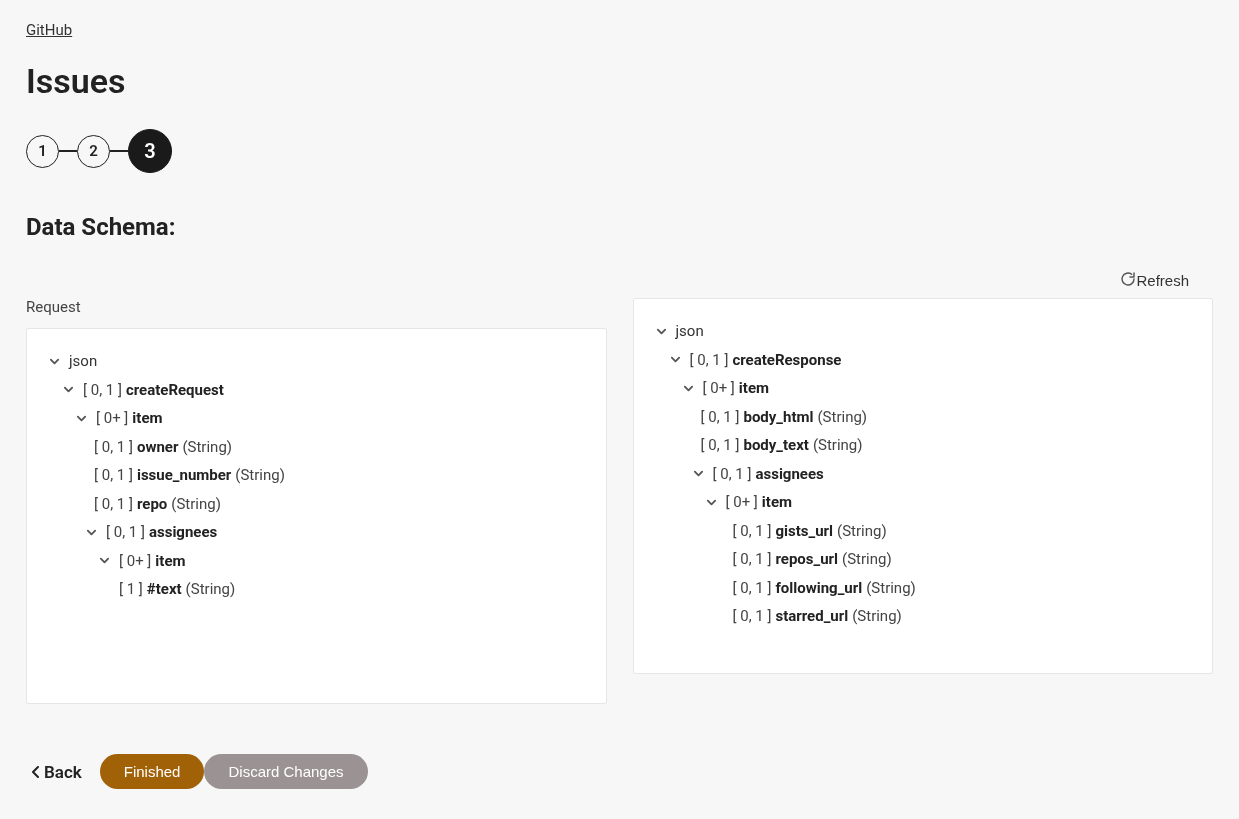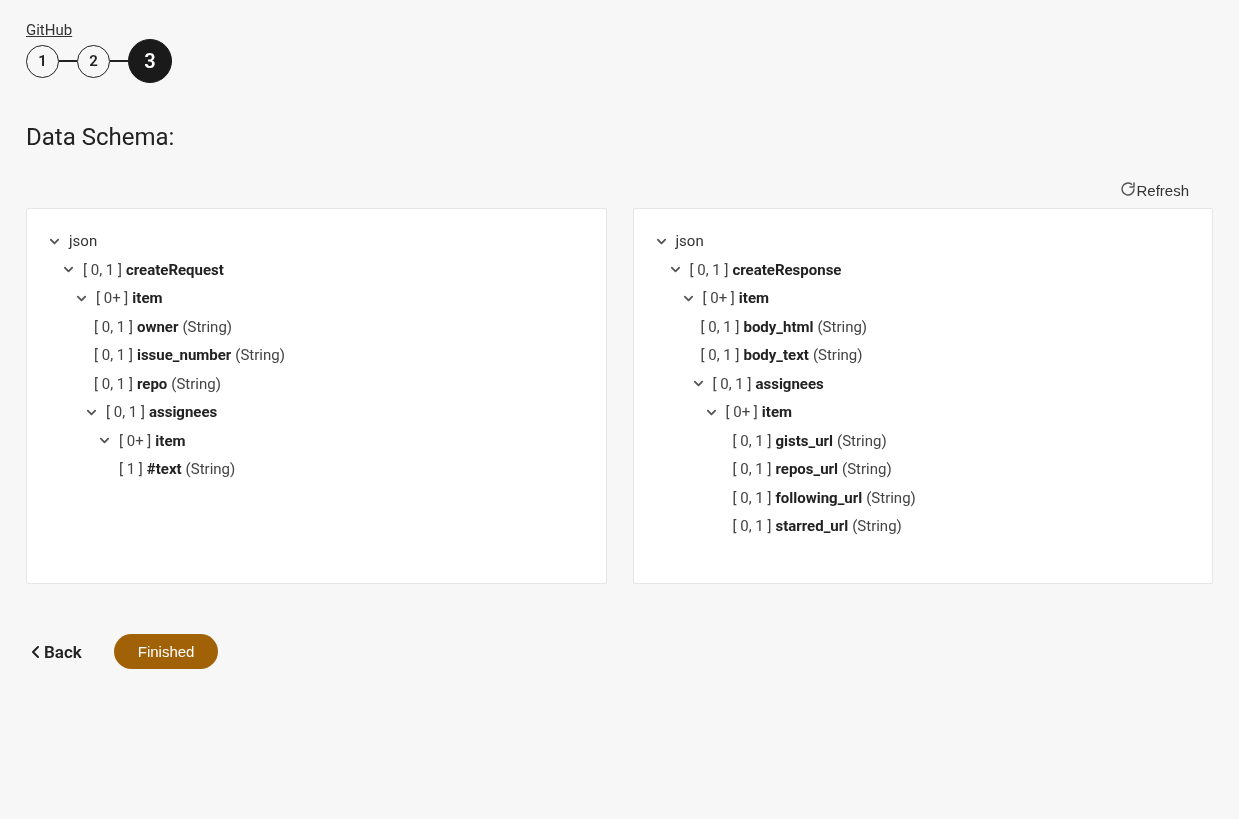--- a/index.html
+++ b/index.html
@@ -51,21 +51,21 @@
     color: #fff;
     border-color: #1a1a1a;
   }
   .step-connector {
     width: 18px;
     height: 1.5px;
     background: #222;
   }
   .section-heading {
     font-size: 24px;
-    font-weight: 400;
+    font-weight: 700;
     margin: 0 0 30px 0;
     color: #222;
   }
   .refresh-row {
     display: flex;
     justify-content: flex-end;
     align-items: center;
     margin-bottom: 8px;
     padding-right: 24px;
   }
@@ -122,21 +122,20 @@
   .ind-1 { padding-left: 14px; }
   .ind-2 { padding-left: 27px; }
   .ind-3 { padding-left: 45px; }
   .ind-3b { padding-left: 37px; }
   .ind-4b { padding-left: 50px; }
   .ind-5 { padding-left: 70px; }
   .ind-5b { padding-left: 77px; }
   .footer {
     display: flex;
     align-items: center;
-    gap: 14px;
     margin-top: 50px;
     padding-left: 6px;
   }
   .back-link {
     display: inline-flex;
     align-items: center;
     gap: 4px;
     font-size: 17px;
     font-weight: 600;
     color: #222;
@@ -154,20 +153,21 @@
   }
   .btn-primary { background: #a16207; }
   .btn-secondary { background: #9a9293; }
 </style>
 </head>
 <body>
 
 <div class="container">
   <a href="#" class="breadcrumb-link">GitHub</a>
 
+  <h1 class="page-title">Issues</h1>
 
   <div class="stepper" id="stepper">
       <div class="step">1</div>
       <div class="step-connector"></div>
       <div class="step">2</div>
       <div class="step-connector"></div>
       <div class="step active big">3</div>
     </div>
 
   <h2 class="section-heading">Data Schema:</h2>
@@ -179,20 +179,21 @@
           <path d="M21 12a9 9 0 1 1-3.5-7.1"></path>
           <polyline points="21 3 21 9 15 9"></polyline>
         </svg>
       </span>
       <span>Refresh</span>
     </button>
   </div>
 
   <div class="panels">
     <div class="panel">
+      <div class="panel-label">Request</div>
       <div class="panel-box" id="request-tree">
           <div class="tree-row ind-0">
             <span class="chev">
               <svg viewBox="0 0 12 12" fill="none" stroke="#555" stroke-width="2" stroke-linecap="round" stroke-linejoin="round">
                 <polyline points="2 4 6 8 10 4"></polyline>
               </svg>
             </span>
             <span class="">json</span>
           </div>
           <div class="tree-row ind-1">
@@ -336,14 +337,15 @@
   <div class="footer">
     <span class="back-link">
       <span>
         <svg viewBox="0 0 8 12" fill="none" stroke="#222" stroke-width="2" stroke-linecap="round" stroke-linejoin="round">
           <polyline points="6 1 1 6 6 11"></polyline>
         </svg>
       </span>
       <span>Back</span>
     </span>
     <button class="btn btn-primary">Finished</button>
+    <button class="btn btn-secondary">Discard Changes</button>
   </div>
 </div>
 
 </body></html>

